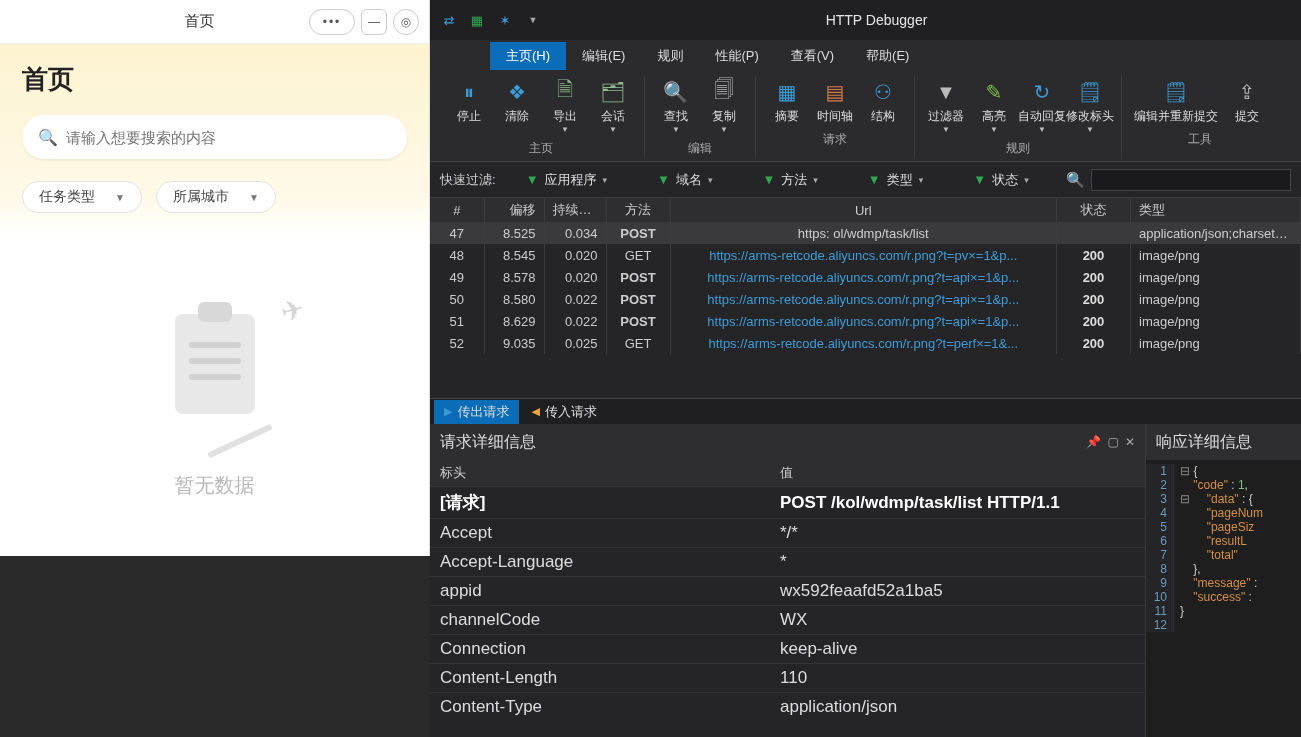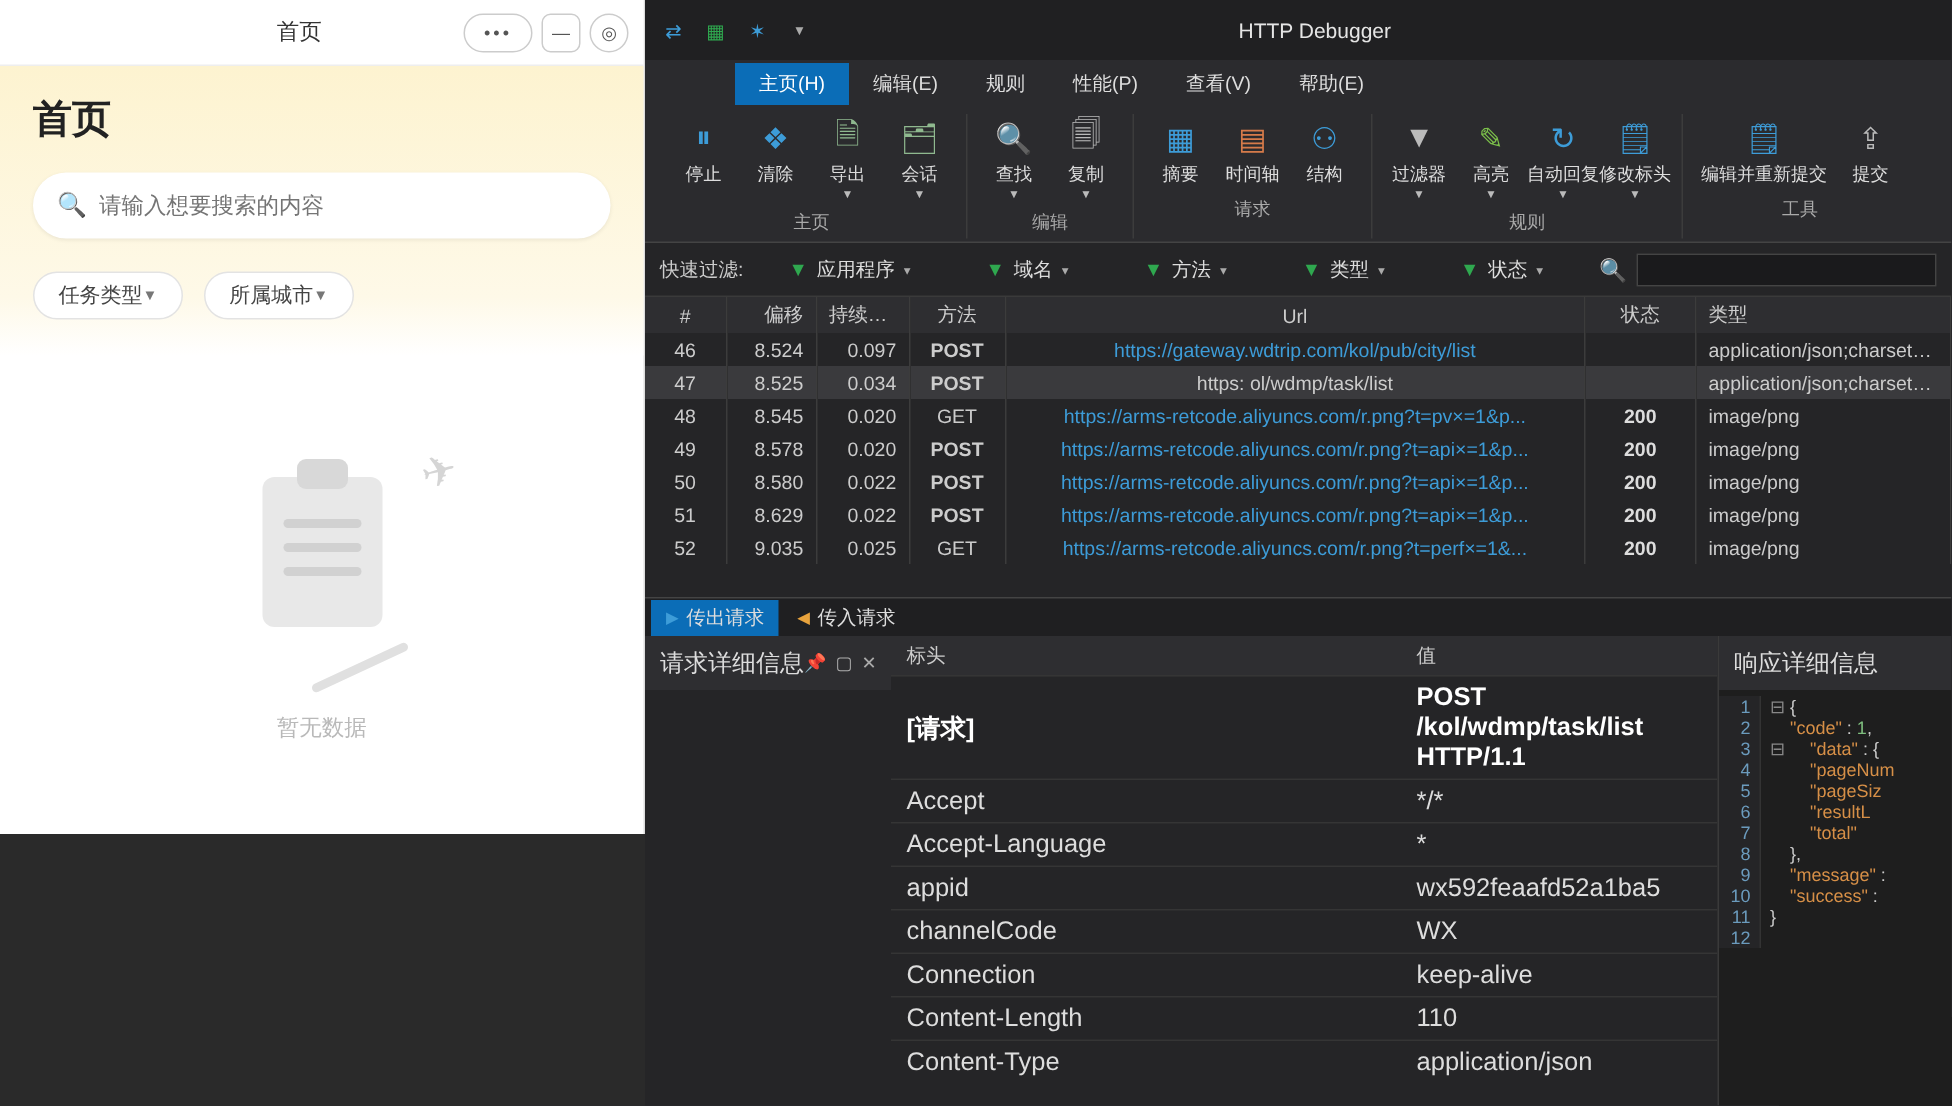--- a/index.html
+++ b/index.html
@@ -12,32 +12,32 @@
 .win-btn { width: 26px; height: 26px; border: 1px solid #ccc; border-radius: 6px; display: flex; align-items: center; justify-content: center; font-size: 12px; color: #555; cursor: pointer; }
 .win-btn.dots { width: 46px; border-radius: 13px; letter-spacing: 2px; }
 .win-btn.target { border-radius: 50%; }
 
 .left-hero { background: linear-gradient(180deg,#fdf3d0 0%, #fef9e8 80%, #ffffff 100%); padding: 18px 22px 24px; }
 .hero-title { font-size: 26px; font-weight: 600; color: #222; margin-bottom: 18px; }
 .search-box { background: #fff; border-radius: 22px; height: 44px; display: flex; align-items: center; padding: 0 16px; box-shadow: 0 1px 3px rgba(0,0,0,.08); }
 .search-box .sicon { color: #bbb; margin-right: 8px; font-size: 16px; }
 .search-box input { flex: 1; border: none; outline: none; font-size: 15px; color: #555; background: transparent; }
 .filter-row { display: flex; gap: 14px; margin-top: 22px; }
-.filter-pill { background: #fff; border: 1px solid #e3e3e3; border-radius: 18px; padding: 6px 16px; font-size: 14px; color: #444; display: flex; align-items: center; gap: 0; cursor: pointer; }
+.filter-pill { background: #fff; border: 1px solid #e3e3e3; border-radius: 18px; padding: 6px 16px; font-size: 14px; color: #444; display: flex; align-items: center; gap: 20px; cursor: pointer; }
 .pill-caret { font-size: 10px; color: #777; }
 
 .empty-area { flex: 1; display: flex; flex-direction: column; align-items: center; justify-content: center; color: #b9b9b9; }
 .empty-illustration { width: 200px; height: 160px; position: relative; margin-bottom: 18px; }
 .clipboard { position: absolute; left: 50%; top: 20px; transform: translateX(-50%); width: 80px; height: 100px; background: #e8e8e8; border-radius: 8px; }
 .clipboard::before { content: ""; position: absolute; top: -12px; left: 50%; transform: translateX(-50%); width: 34px; height: 20px; background: #d8d8d8; border-radius: 6px; }
 .clipboard-lines { position: absolute; top: 28px; left: 14px; right: 14px; }
 .clipboard-lines div { height: 6px; background: #d1d1d1; border-radius: 3px; margin-bottom: 10px; }
 .plane { position: absolute; right: 10px; top: 0; font-size: 28px; color: #d5d5d5; transform: rotate(-15deg); }
 .pencil { position: absolute; right: 40px; bottom: 10px; width: 70px; height: 6px; background: #e0e0e0; border-radius: 3px; transform: rotate(-25deg); }
-.empty-text { font-size: 15px; }
+.empty-text { font-size: 20px; }
 
 .right-panel { flex: 1; height: 737px; background: #2b2b2e; color: #ccc; display: flex; flex-direction: column; font-size: 13px; }
 .rp-titlebar { height: 40px; background: #202022; display: flex; align-items: center; padding: 0 10px; justify-content: space-between; }
 .rp-titlebar .tb-left { display: flex; gap: 10px; align-items: center; }
 .tb-icon { width: 18px; height: 18px; display: flex; align-items: center; justify-content: center; font-size: 13px; }
 .rp-title { font-size: 14px; color: #e5e5e5; }
 
 .ribbon-tabs { height: 30px; background: #2b2b2e; display: flex; align-items: flex-end; padding-left: 60px; gap: 0; }
 .rtab { padding: 5px 16px; font-size: 13px; color: #ddd; cursor: pointer; }
 .rtab.active { background: #0b6db7; color: #fff; }
@@ -82,21 +82,21 @@
 .status-ok { color: #ddd; font-weight: bold; text-align: center; }
 
 .detail-tabs { height: 26px; background: #1f1f21; display: flex; align-items: center; padding: 0 4px; gap: 2px; border-top:1px solid #444;}
 .dtab { display: flex; align-items: center; gap: 5px; padding: 3px 10px; font-size: 13px; color: #ddd; cursor: pointer; }
 .dtab.active { background: #0b6db7; }
 .dtab-arrow { font-size: 11px; }
 .dtab .dout { color:#3d9cd8; }
 .dtab .din { color:#e8a33d; }
 
 .bottom-panels { flex: 1; display: flex; min-height: 0; }
-.req-panel { flex: 1; min-width: 0; background: #252527; border-right: 1px solid #3a3a3a; display: flex; flex-direction: row; }
+.req-panel { flex: 1; min-width: 0; background: #252527; border-right: 1px solid #3a3a3a; display: flex; flex-direction: column; }
 .resp-panel { width: 155px; background: #252527; display: flex; flex-direction: column; }
 .panel-header { height: 36px; background: #2e2e31; display: flex; align-items: center; justify-content: space-between; padding: 0 10px; font-size: 16px; color: #ddd; }
 .panel-hctrls { display: flex; gap: 6px; color: #aaa; font-size: 12px; }
 .panel-hctrls span { cursor: pointer; }
 
 .kv-table { flex: 1; overflow: auto; }
 .kv-table table { width: 100%; border-collapse: collapse; }
 .kv-table th { background: #2e2e31; color: #ccc; font-weight: normal; text-align: left; padding: 4px 10px; font-size: 13px; height:24px;}
 .kv-table td { padding: 4px 10px; font-size: 17px; color: #ddd; border-top: 1px solid #353535; }
 .kv-table td.k { width: 340px; }
@@ -316,29 +316,20 @@
             <th class="c-num">#</th>
             <th class="c-offset">偏移</th>
             <th class="c-dur">持续时间</th>
             <th class="c-method">方法</th>
             <th class="c-url">Url</th>
             <th class="c-status">状态</th>
             <th class="c-type">类型</th>
           </tr>
         </thead>
       <tbody id="grid-body">
-          <tr>
-            <td class="c-num">46</td>
-            <td class="c-offset">8.524</td>
-            <td class="c-dur">0.097</td>
-            <td class="c-method method-post">POST</td>
-            <td class="c-url"><span class="url-link">https://gateway.wdtrip.com/kol/pub/city/list</span></td>
-            <td class="c-status"></td>
-            <td class="c-type">application/json;charset=...</td>
-          </tr>
           <tr class="selected">
             <td class="c-num">47</td>
             <td class="c-offset">8.525</td>
             <td class="c-dur">0.034</td>
             <td class="c-method method-post">POST</td>
             <td class="c-url"><span class="url-plain">https:                                  ol/wdmp/task/list</span></td>
             <td class="c-status"></td>
             <td class="c-type">application/json;charset=...</td>
           </tr>
           <tr>

